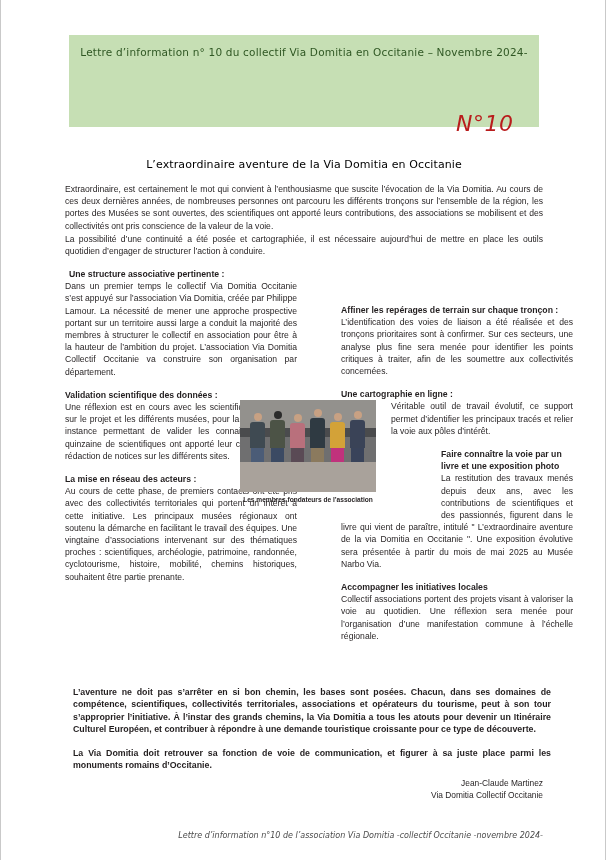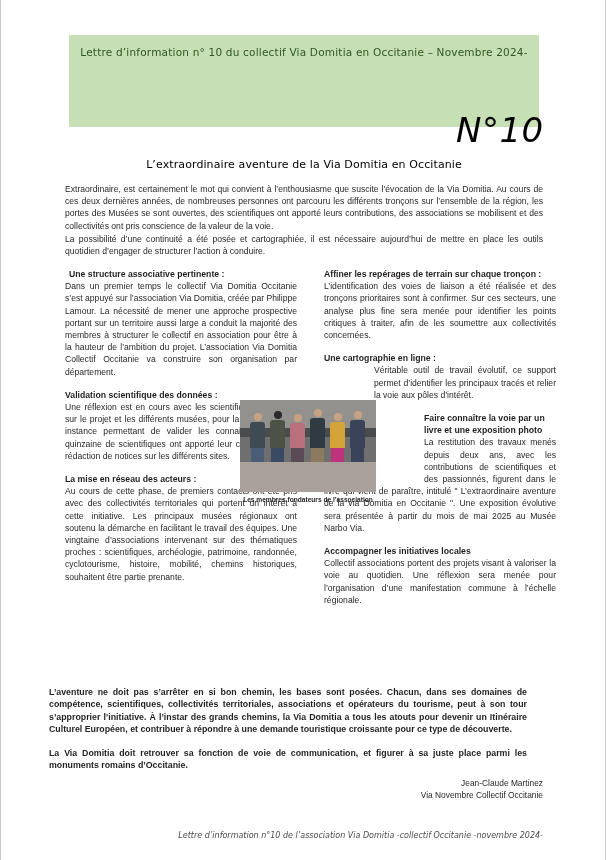--- a/index.html
+++ b/index.html
@@ -53,23 +53,23 @@
     color: #2f5723;
     margin-top: 11px;
     letter-spacing: .2px;
     white-space: nowrap;
   }
   .issue-number {
     position: absolute;
     left: 455px;
     top: 113px;
     font-family: "DejaVu Sans", sans-serif;
-    font-size: 34px;
+    font-size: 22px;
     font-style: italic;
-    color: #000000;
+    color: #b91c1c;
     letter-spacing: .5px;
     line-height: 1;
   }
 
   
   .headline {
     position: absolute;
     left: 68px;
     top: 158px;
     width: 470px;
@@ -96,21 +96,21 @@
   
   .col {
     position: absolute;
     top: 268px;
     width: 232px;
     font-size: 8.6px;
     line-height: 12.2px;
     text-align: justify;
   }
   .col-left  { left: 64px; }
-  .col-right { left: 323px; }
+  .col-right { left: 340px; margin-top: 36px; }
 
   .sec { margin-bottom: 11px; }
   .sec h3 {
     margin: 0 0 0 0;
     font-size: 8.7px;
     font-weight: bold;
     line-height: 12.2px;
     text-align: left;
   }
   .sec p { margin: 0; }
@@ -173,21 +173,21 @@
   
   .shim-right {
     float: left;
     width: 50px;
     height: 56px;
   }
 
   
   .closing {
     position: absolute;
-    left: 48px;
+    left: 72px;
     top: 686px;
     width: 478px;
     font-size: 8.8px;
     line-height: 12.4px;
     text-align: justify;
     font-weight: bold;
   }
   .closing p { margin: 0; }
   .closing p + p { margin-top: 11px; }
 
@@ -305,18 +305,18 @@
     </div>
   </div>
 
   <div class="closing">
     <p>L’aventure ne doit pas s’arrêter en si bon chemin, les bases sont posées. Chacun, dans ses domaines de compétence, scientifiques, collectivités territoriales, associations et opérateurs du tourisme, peut à son tour s’approprier l’initiative. À l’instar des grands chemins, la Via Domitia a tous les atouts pour devenir un Itinéraire Culturel Européen, et contribuer à répondre à une demande touristique croissante pour ce type de découverte.</p>
     <p>La Via Domitia doit retrouver sa fonction de voie de communication, et figurer à sa juste place parmi les monuments romains d’Occitanie.</p>
   </div>
 
   <div class="signature">
     <div>Jean-Claude Martinez</div>
-    <div>Via Novembre Collectif Occitanie</div>
+    <div>Via Domitia Collectif Occitanie</div>
   </div>
 
   <div class="footer">Lettre d’information n°10 de l’association Via Domitia -collectif Occitanie -novembre 2024-</div>
 
 </div>
 
 </body></html>

